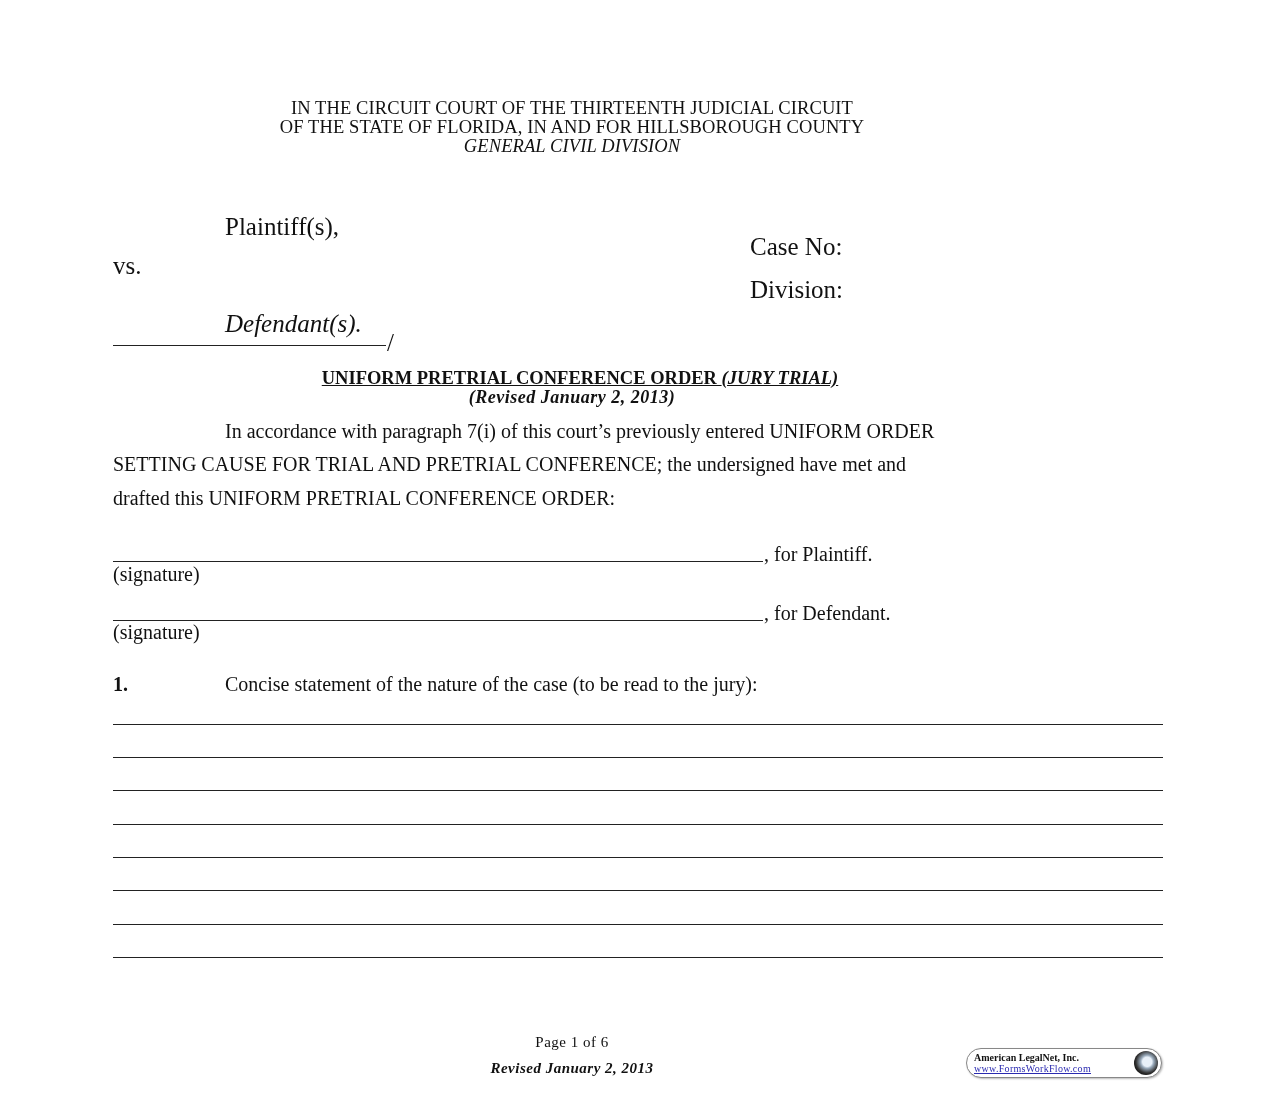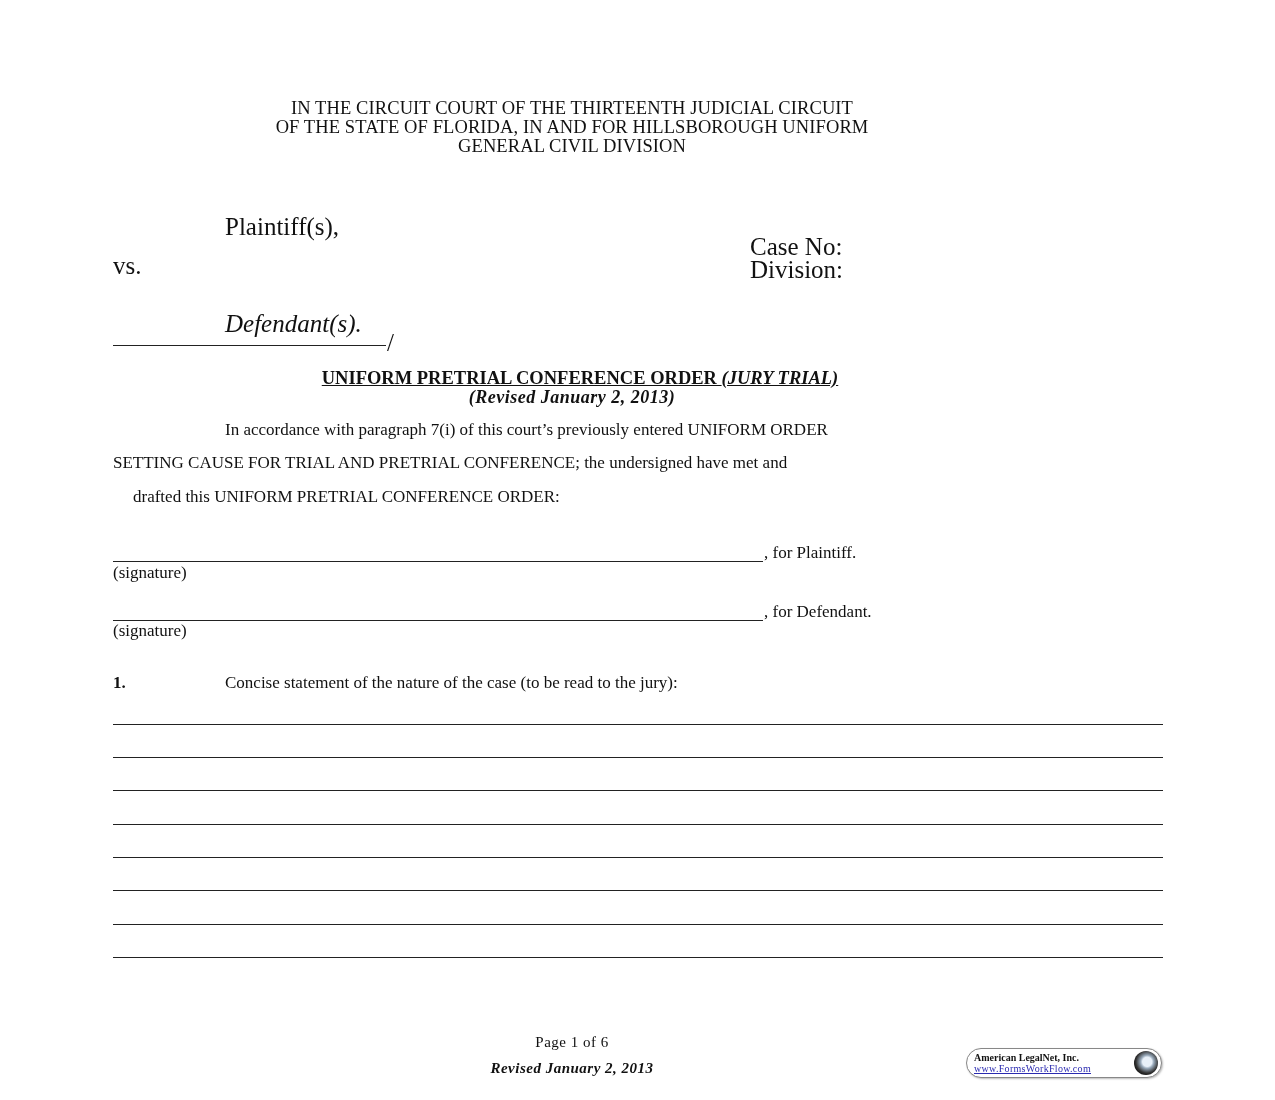--- a/index.html
+++ b/index.html
@@ -7,59 +7,59 @@
       width: 1275px; height: 1100px; position: relative; overflow: hidden;
       font-family: "Liberation Serif", serif; color: #111111;
     }
     .abs { position: absolute; white-space: nowrap; }
     .center { left: 0; width: 1144px; text-align: center; }
     .court { font-size: 18.5px; line-height: 19px; letter-spacing: 0.1px; }
     .cap { font-size: 25px; }
     .title-line { font-size: 18.5px; font-weight: bold; text-decoration: underline; }
     .title-line i { font-style: italic; }
     .subtitle { font-size: 18px; font-style: italic; letter-spacing: 0.5px; }
-    .para { font-size: 17px; }
+    .para { font-size: 20px; }
     .rule { position: absolute; height: 1px; background: #222; }
     .footer-rev { font-size: 15px; font-style: italic; letter-spacing: 0.5px; }
     .footer-page { font-size: 15px; letter-spacing: 0.5px; }
     .badge {
       position: absolute; left: 966px; top: 1048px; width: 194px; height: 28px;
       border: 1px solid #888; border-radius: 15px; background: #fff;
       box-shadow: 1px 1px 2px #bbb;
     }
     .badge-name { position: absolute; left: 7px; top: 3px; font-size: 10px; font-weight: bold; color: #111; }
     .badge-url { position: absolute; left: 7px; top: 14px; font-size: 10px; color: #2a2ab0; text-decoration: underline; letter-spacing: 0.3px; }
     .badge-logo {
       position: absolute; right: 3px; top: 2px; width: 24px; height: 24px; border-radius: 50%;
       background: radial-gradient(circle at 55% 45%, #e8f0f8 0 25%, #9ab 35%, #333 60%, #111 75%);
     }
   </style>
 </head>
 <body>
 
 <div class="abs center court" style="top:99px;">IN THE CIRCUIT COURT OF THE THIRTEENTH JUDICIAL CIRCUIT</div>
-<div class="abs center court" style="top:118px;">OF THE STATE OF FLORIDA, IN AND FOR HILLSBOROUGH UNIFORM</div>
-<div class="abs center court" style="top:137px;">GENERAL CIVIL DIVISION</div>
+<div class="abs center court" style="top:118px;">OF THE STATE OF FLORIDA, IN AND FOR HILLSBOROUGH COUNTY</div>
+<div class="abs center court" style="top:137px;font-style:italic;">GENERAL CIVIL DIVISION</div>
 
 <div class="abs cap" style="left:225px; top:213px;">Plaintiff(s),</div>
 <div class="abs cap" style="left:750px; top:233px;">Case No:</div>
 <div class="abs cap" style="left:113px; top:252px;">vs.</div>
-<div class="abs cap" style="left:750px; top:256px;text-align:right;">Division:</div>
+<div class="abs cap" style="left:750px; top:276px;text-align:right;">Division:</div>
 <div class="abs cap" style="left:225px; top:310px;font-style:italic;">Defendant(s).</div>
 <div class="rule" style="left:113px; top:345px; width:273px;"></div>
 <div class="abs cap" style="left:387px; top:329px;">/</div>
 
 <div class="abs center" style="top:368px;padding-left:8px;">
   <span class="title-line">UNIFORM PRETRIAL CONFERENCE ORDER </span><span class="title-line"><i>(JURY TRIAL)</i></span>
 </div>
 <div class="abs center subtitle" style="top:387px;font-weight:bold;">(Revised January 2, 2013)</div>
 
 <div class="abs para" style="left:225px; top:420px;">In accordance with paragraph 7(i) of this court’s previously entered UNIFORM ORDER</div>
 <div class="abs para" style="left:113px; top:453px;">SETTING CAUSE FOR TRIAL AND PRETRIAL CONFERENCE; the undersigned have met and</div>
-<div class="abs para" style="left:113px; top:487px;margin-left:20px;">drafted this UNIFORM PRETRIAL CONFERENCE ORDER:</div>
+<div class="abs para" style="left:113px; top:487px;">drafted this UNIFORM PRETRIAL CONFERENCE ORDER:</div>
 
 <div class="rule" style="left:113px; top:561px; width:650px;"></div>
 <div class="abs para" style="left:764px; top:543px;">, for Plaintiff.</div>
 <div class="abs para" style="left:113px; top:563px;">(signature)</div>
 
 <div class="rule" style="left:113px; top:620px; width:650px;"></div>
 <div class="abs para" style="left:764px; top:602px;">, for Defendant.</div>
 <div class="abs para" style="left:113px; top:621px;">(signature)</div>
 
 <div class="abs para" style="left:113px; top:673px; font-weight:bold;">1.</div>

